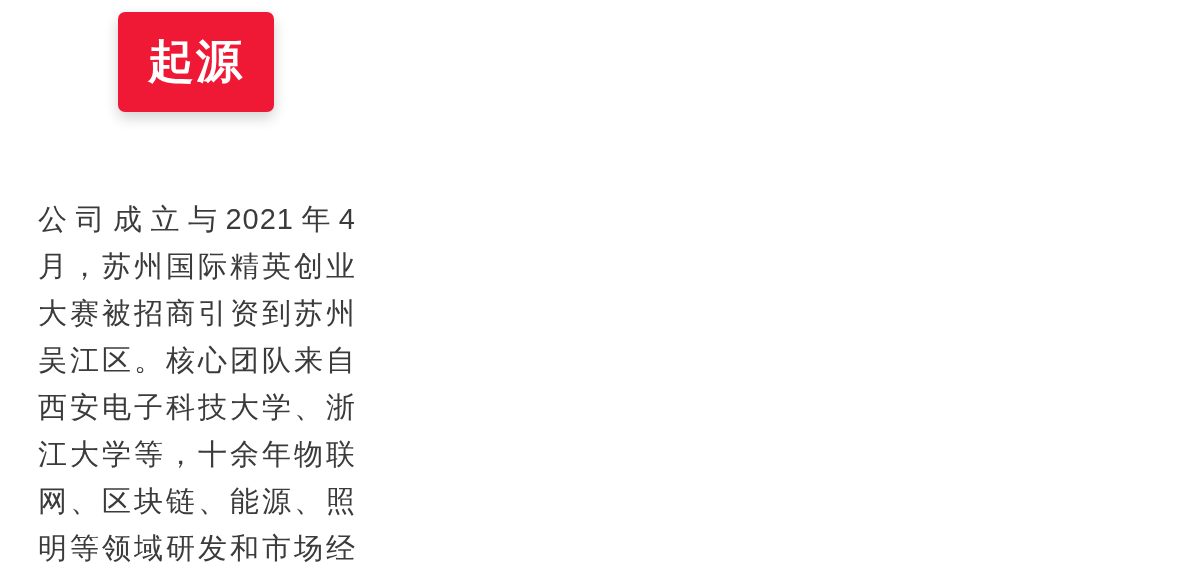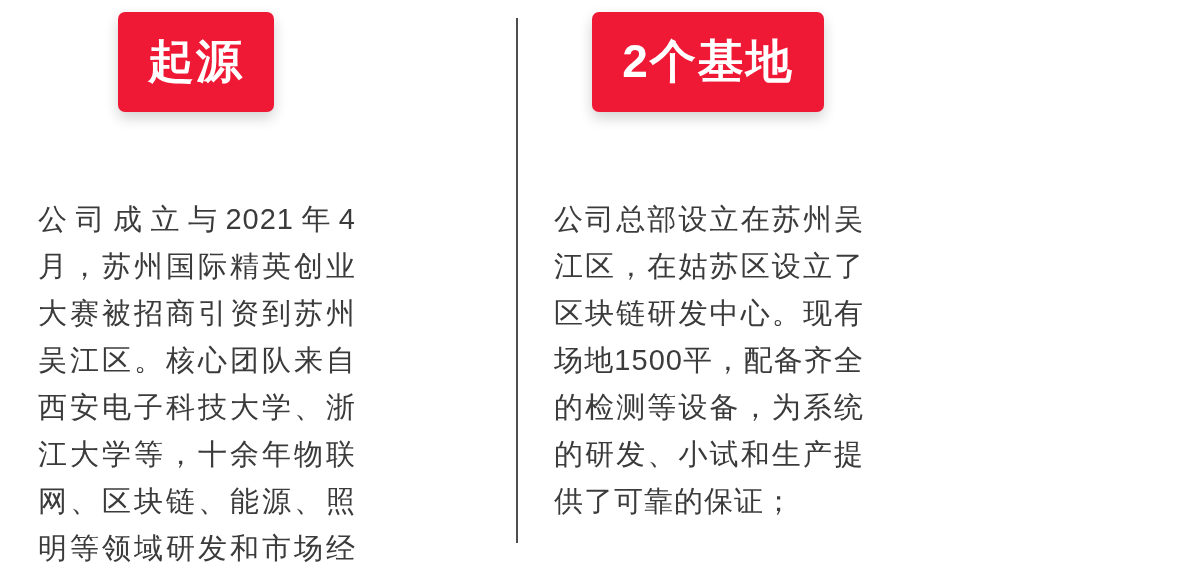--- a/index.html
+++ b/index.html
@@ -98,23 +98,15 @@
 
   <div class="column col-1">
     <div class="col-inner">
       <div class="badge-wrap">
         <div class="badge">起源</div>
       </div>
       <div class="body-text">公司成立与2021年4月，苏州国际精英创业大赛被招商引资到苏州吴江区。核心团队来自西安电子科技大学、浙江大学等，十余年物联网、区块链、能源、照明等领域研发和市场经验；</div>
     </div>
   </div>
 
-  <div class="column col-2">
-    <div class="col-inner">
-      <div class="badge-wrap">
-        <div class="badge">2个基地</div>
-      </div>
-      <div class="body-text">公司总部设立在苏州吴江区，在姑苏区设立了区块链研发中心。现有场地1500平，配备齐全的检测等设备，为系统的研发、小试和生产提供了可靠的保证；</div>
-    </div>
-  </div>
 
 
 </div>
 
 </body></html>

